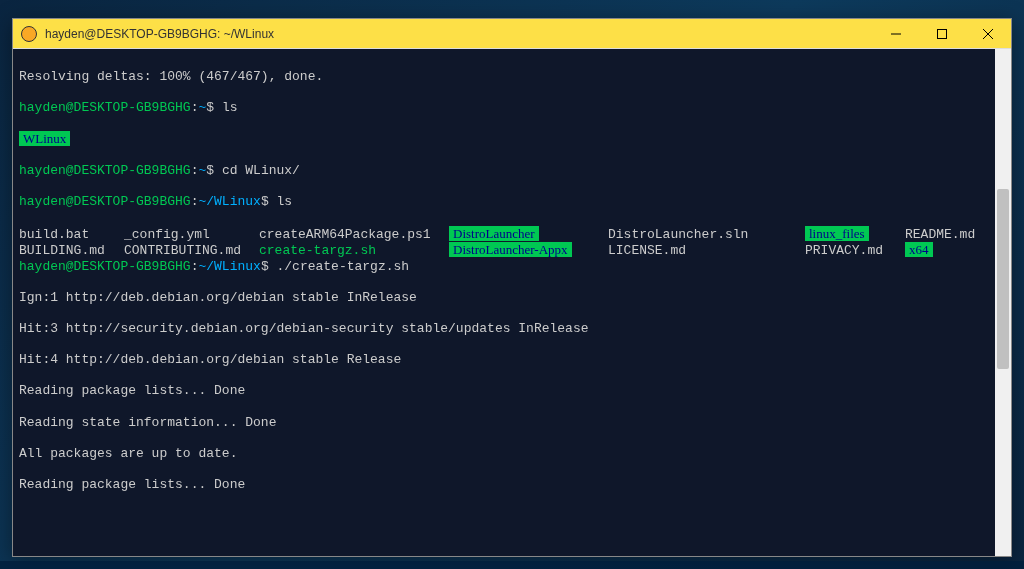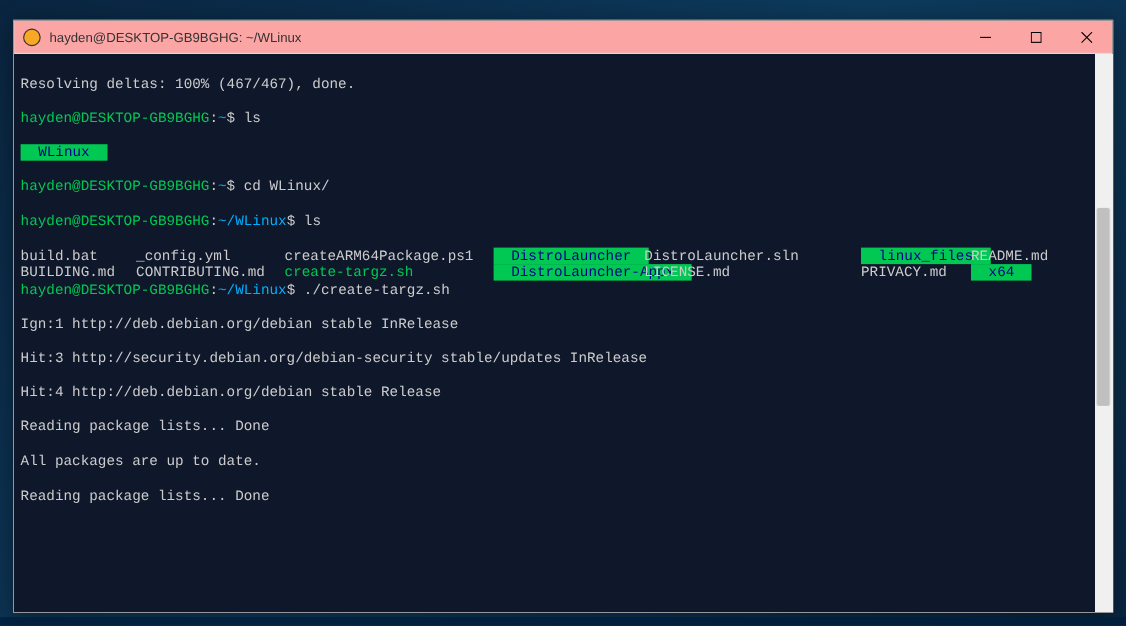--- a/index.html
+++ b/index.html
@@ -18,21 +18,21 @@
     right: 12px;
     bottom: 12px;
     background: #fff;
     border: 1px solid #888;
     display: flex;
     flex-direction: column;
     box-shadow: 0 4px 20px rgba(0,0,0,0.4);
   }
   .titlebar {
     height: 30px;
-    background: #fca5a5;
+    background: #fde047;
     display: flex;
     align-items: center;
     border-bottom: 1px solid #ddd;
   }
   .titlebar-icon {
     width: 16px;
     height: 16px;
     margin: 0 8px;
     background: #f9a825;
     border-radius: 50%;
@@ -66,29 +66,29 @@
     line-height: 1.2;
     overflow-y: auto;
     white-space: pre;
     color: #ccc;
   }
   .term-line { display: block; }
   .prompt-user { color: #00c853; }
   .prompt-sym { color: #ccc; }
   .cmd { color: #ccc; }
   .txt { color: #ccc; }
-  .dir-hl { background: #00c853; color: #00008b; padding: 0 16px; }
+  .dir-hl { background: #00c853; color: #00008b; padding: 0 4px; font-family: Liberation Serif, serif; }
   .dir-link { color: #00b0ff; }
   .file { color: #ccc; }
   .exec { color: #00c853; }
   .ls-row { display: inline-block; }
   .col1 { display: inline-block; width: 105px; }
   .col2 { display: inline-block; width: 135px; }
   .col3 { display: inline-block; width: 190px; }
-  .col4 { display: inline-block; width: 137px; }
+  .col4 { display: inline-block; width: 159px; }
   .col5 { display: inline-block; width: 165px; }
   .col6 { display: inline-block; width: 100px; margin-left: 32px; }
   .col7 { display: inline-block; text-align: right; }
   .desktop-taskbar {
     position: absolute;
     bottom: 0;
     left: 0;
     right: 0;
     height: 8px;
     background: rgba(0,30,60,0.8);
@@ -144,20 +144,21 @@
 <span class="term-line"><span class="dir-hl">WLinux</span></span>
 <span class="term-line"><span class="prompt-user">hayden@DESKTOP-GB9BGHG</span><span class="prompt-sym">:</span><span class="dir-link">~</span><span class="prompt-sym">$</span> <span class="cmd">cd WLinux/</span></span>
 <span class="term-line"><span class="prompt-user">hayden@DESKTOP-GB9BGHG</span><span class="prompt-sym">:</span><span class="dir-link">~/WLinux</span><span class="prompt-sym">$</span> <span class="cmd">ls</span></span>
 <span class="term-line ls-row"><span class="col1 file">build.bat</span><span class="col2 file">_config.yml</span><span class="col3 file">createARM64Package.ps1</span><span class="col4"><span class="dir-hl">DistroLauncher</span></span><span class="col5 file">DistroLauncher.sln</span><span class="col6"><span class="dir-hl">linux_files</span></span><span class="col7 file">README.md</span></span>
 <span class="term-line ls-row"><span class="col1 file">BUILDING.md</span><span class="col2 file">CONTRIBUTING.md</span><span class="col3 exec">create-targz.sh</span><span class="col4"><span class="dir-hl">DistroLauncher-Appx</span></span><span class="col5 file">LICENSE.md</span><span class="col6 file">PRIVACY.md</span><span class="col7"><span class="dir-hl">x64</span></span></span>
 <span class="term-line"><span class="prompt-user">hayden@DESKTOP-GB9BGHG</span><span class="prompt-sym">:</span><span class="dir-link">~/WLinux</span><span class="prompt-sym">$</span> <span class="cmd">./create-targz.sh</span></span>
 <span class="term-line txt">Ign:1 http://deb.debian.org/debian stable InRelease</span>
 <span class="term-line txt">Hit:3 http://security.debian.org/debian-security stable/updates InRelease</span>
 <span class="term-line txt">Hit:4 http://deb.debian.org/debian stable Release</span>
 <span class="term-line txt">Reading package lists... Done</span>
+<span class="term-line txt">Reading state information... Done</span>
 <span class="term-line txt">All packages are up to date.</span>
 <span class="term-line txt">Reading package lists... Done</span>
 
 
 
 
 
 
 
 

